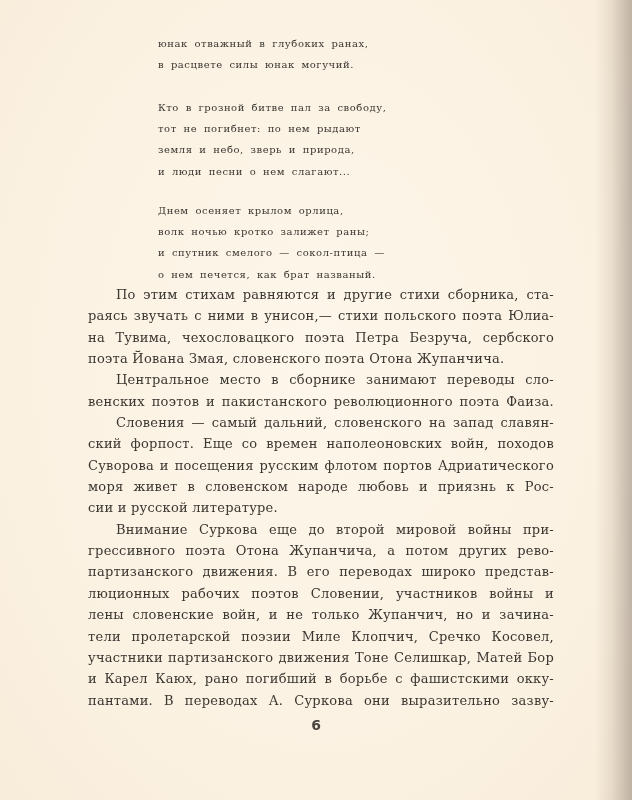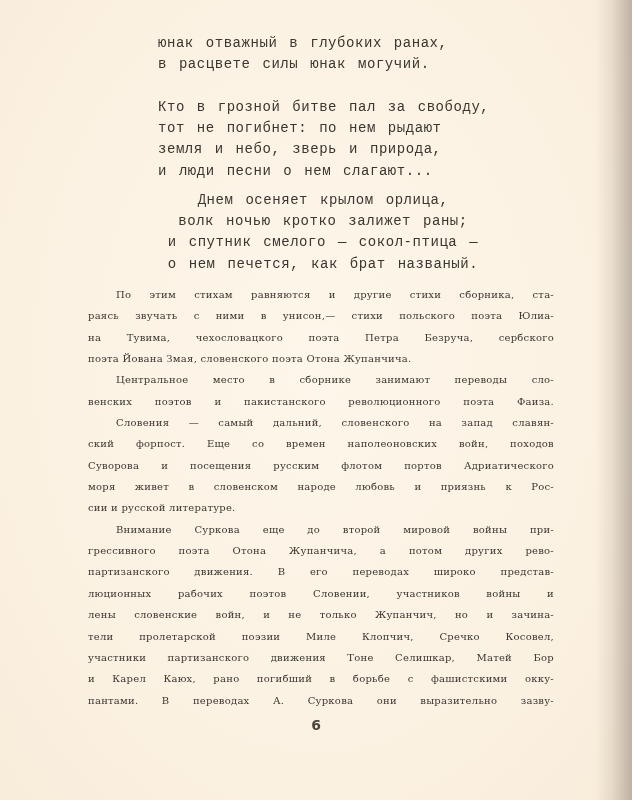--- a/index.html
+++ b/index.html
@@ -20,40 +20,39 @@
       background: #fcf3e4;
       background-image:
         linear-gradient(90deg, rgba(0,0,0,0) 0px, rgba(0,0,0,0) 595px, rgba(150,130,110,0.18) 612px, rgba(120,105,95,0.45) 632px),
         radial-gradient(ellipse at 50% 45%, #fdf6ea 0%, #fbf1e1 70%, #f8ecda 100%);
       overflow: hidden;
     }
     .verse {
       position: absolute;
       left: 158px;
       width: 330px;
-      font-size: 14px;
+      font-size: 10px;
       letter-spacing: 0.55px;
       word-spacing: 3px;
-      font-family: Liberation Mono, monospace;
     }
     .verse .line {
       height: 21.2px;
       line-height: 21.2px;
       white-space: nowrap;
     }
     .stanza-1 { top: 33px; }
     .stanza-2 { top: 97px; }
-    .stanza-3 { top: 190px; text-align: center; }
+    .stanza-3 { top: 200px; }
 
     .prose {
       position: absolute;
       left: 88px;
       top: 284px;
       width: 466px;
-      font-size: 10px;
+      font-size: 13px;
       letter-spacing: 0.25px;
     }
     .prose .line {
       height: 21.35px;
       line-height: 21.35px;
       white-space: nowrap;
       text-align: justify;
       text-align-last: justify;
       overflow: hidden;
     }

